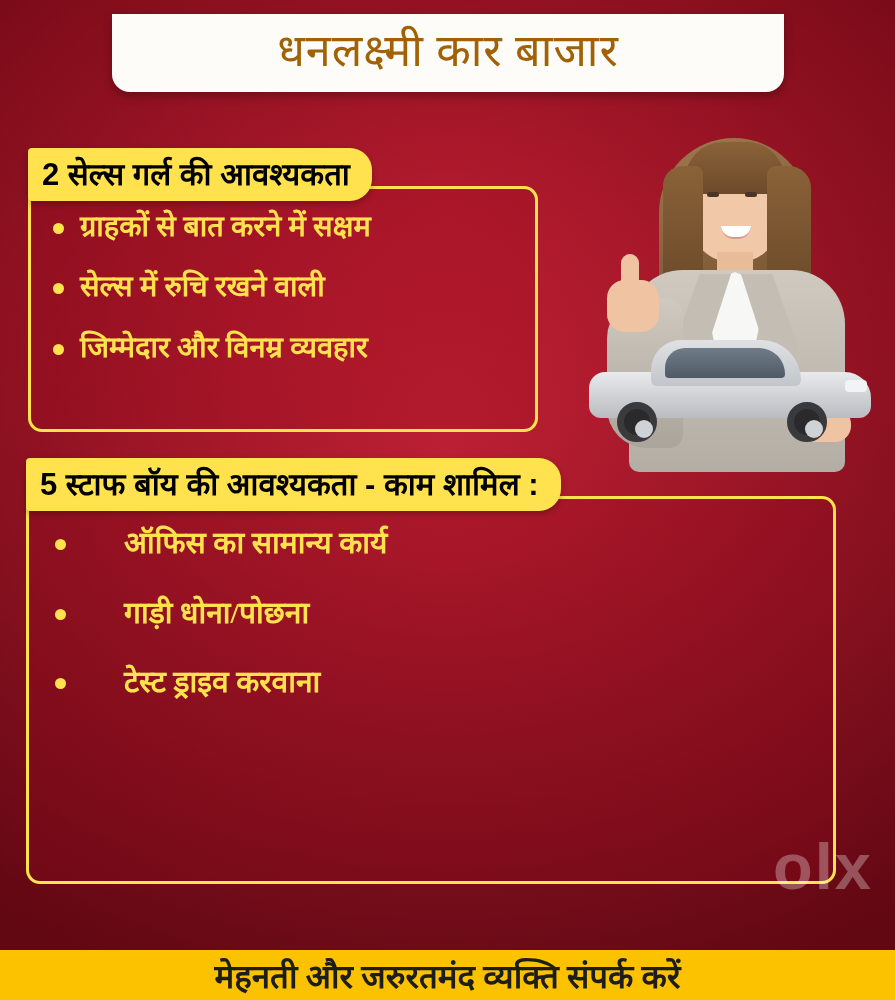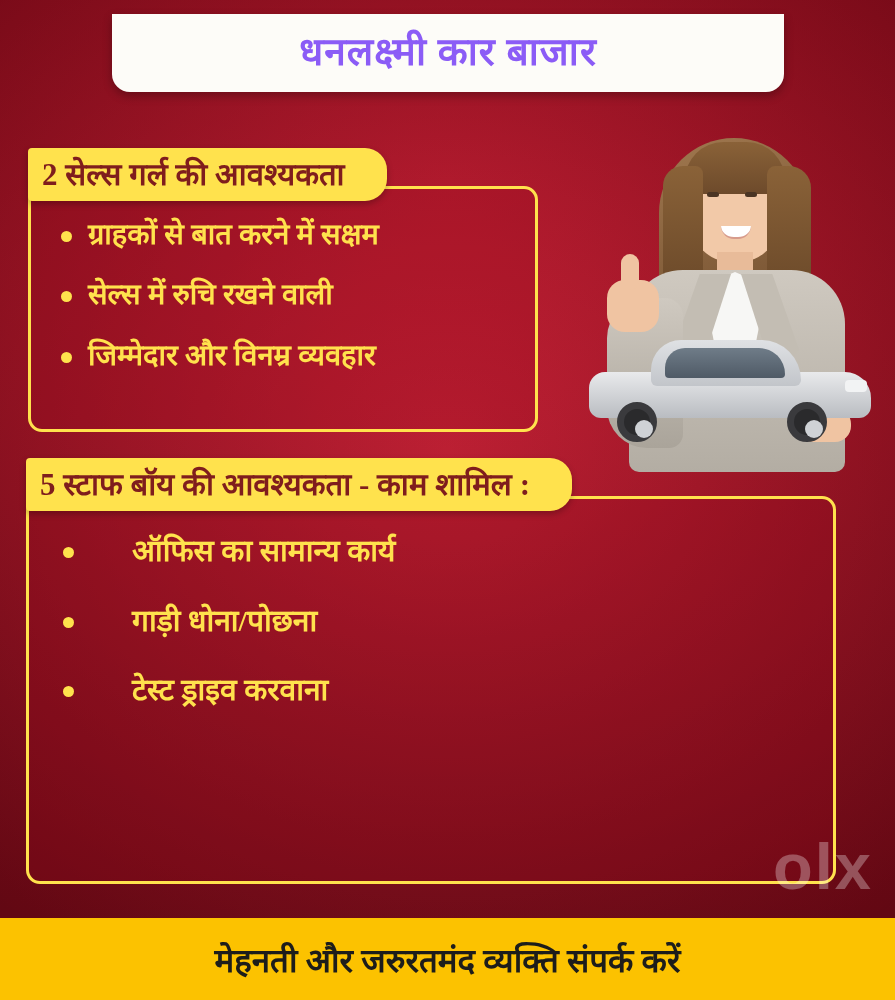--- a/index.html
+++ b/index.html
@@ -34,57 +34,57 @@
     left: 112px; top: 14px;
     width: 672px; height: 78px;
     background: #fdfcf8;
     border-radius: 0 0 18px 18px;
     box-shadow: 0 4px 10px rgba(0,0,0,0.28);
     display: flex; align-items: center; justify-content: center;
     z-index: 6;
   }
   .title-text {
     font-family: "Liberation Serif", serif;
-    font-weight: bold;
-    font-size: 39px;
-    color: #8b5cf6;
+    font-weight: normal;
+    font-size: 45px;
+    color: #a16207;
     letter-spacing: 1px;
     line-height: 1;
     padding-bottom: 4px;
   }
 
   
   .ribbon {
     position: absolute;
     background: #ffe24d;
-    color: #7f1d1d;
-    font-family: Liberation Serif, serif;
+    color: #000000;
+    font-family: Liberation Sans, sans-serif;
     font-weight: bold;
     border-radius: 4px 22px 22px 4px;
     display: flex; align-items: center;
-    padding: 4px 42px 7px 14px;
+    padding: 4px 22px 7px 14px;
     box-shadow: 0 3px 6px rgba(0,0,0,0.25);
     z-index: 5;
     white-space: nowrap;
   }
   #ribbon1 { left: 28px; top: 148px; font-size: 31px; }
   #ribbon2 { left: 26px; top: 458px; font-size: 31px; }
 
   
   .panel {
     position: absolute;
     border: 3px solid #ffe24d;
     border-radius: 14px;
     background: rgba(150,10,26,0.22);
     z-index: 4;
   }
   #panel1 { left: 28px; top: 186px; width: 510px; height: 246px; }
   #panel2 { left: 26px; top: 496px; width: 810px; height: 388px; }
 
-  .bullets { list-style: none; margin: 8px; padding: 0; }
+  .bullets { list-style: none; margin: 0; padding: 0; }
   .bullets li {
     display: flex; align-items: flex-start;
     color: #ffe24d;
     font-family: "Liberation Serif", serif;
     font-weight: bold;
     line-height: 1.05;
   }
   .dot {
     width: 11px; height: 11px;
     border-radius: 50%;
@@ -247,21 +247,21 @@
     color: rgba(255,255,255,0.30);
     letter-spacing: 2px;
     z-index: 7;
     user-select: none;
   }
 
   
   .footer {
     position: absolute;
     left: 0; bottom: 0;
-    width: 895px; height: 82px;
+    width: 895px; height: 50px;
     background: #fcc200;
     display: flex; align-items: center; justify-content: center;
     z-index: 8;
   }
   .footer-text {
     font-family: "Liberation Serif", serif;
     font-weight: bold;
     font-size: 33px;
     color: #1d1d1b;
   }

